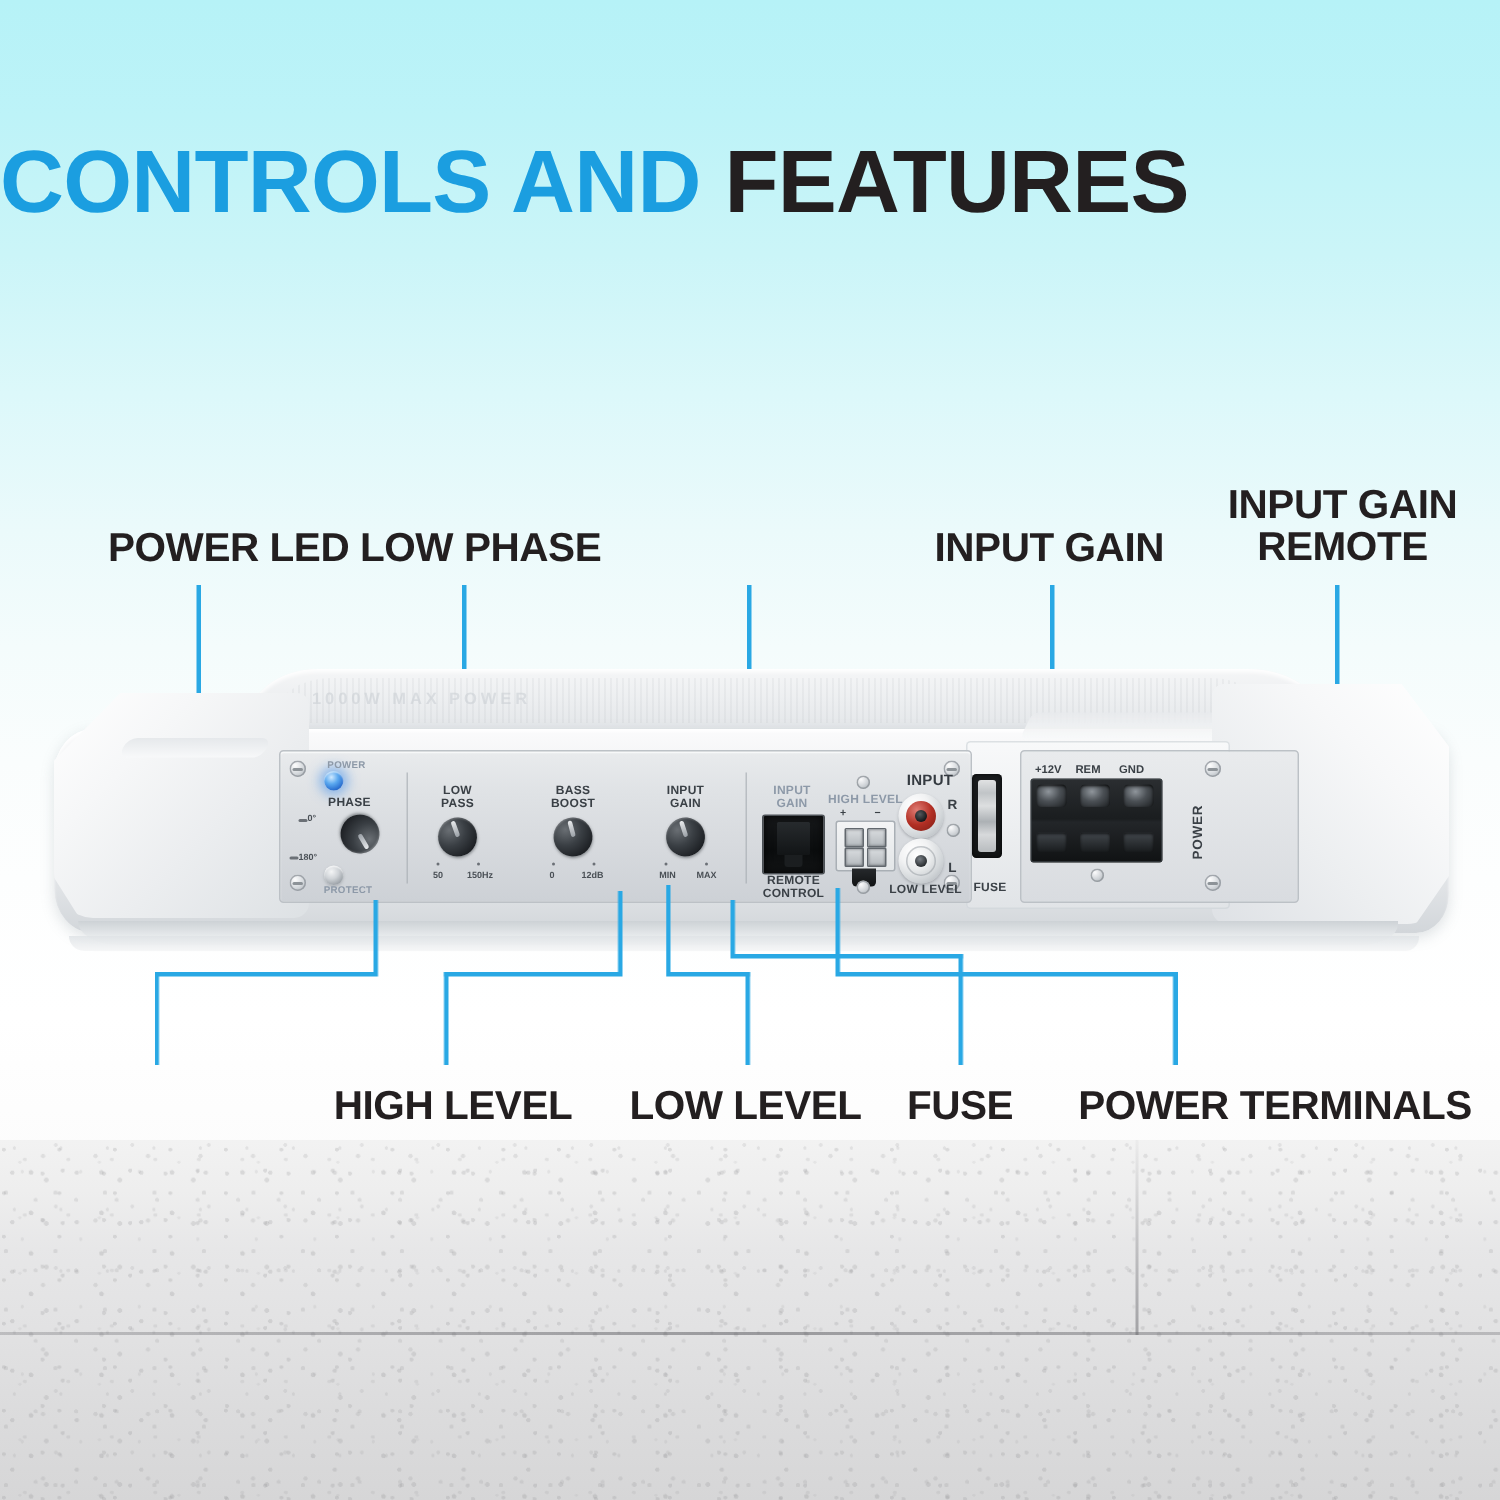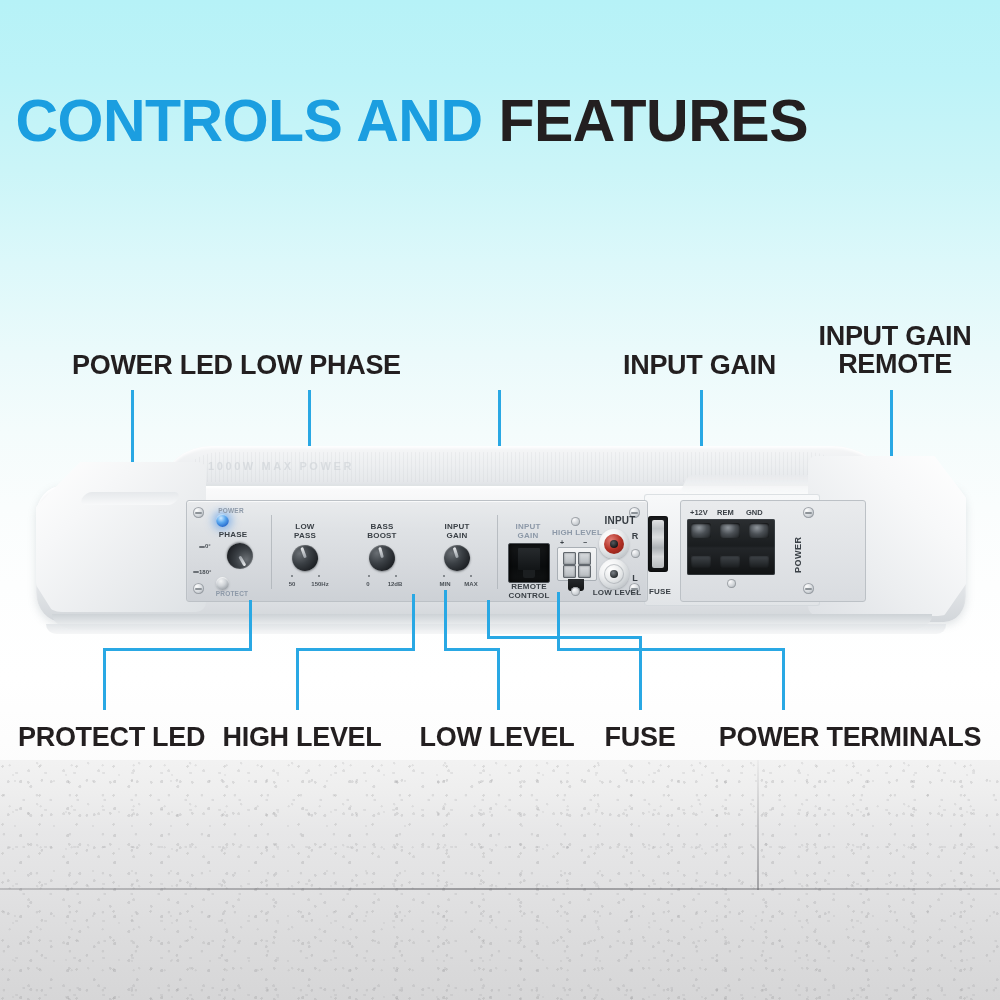--- a/index.html
+++ b/index.html
@@ -56,21 +56,21 @@
     position:absolute;left:0;width:1000px;height:2px;
     background:linear-gradient(to right,rgba(105,105,110,.30),rgba(95,95,100,.55),rgba(110,110,115,.35));
   }
   .seam-v{
     position:absolute;width:2px;
     background:linear-gradient(to bottom,rgba(120,120,125,.05),rgba(100,100,105,.50));
   }
 
   
   .title{
-    position:absolute;left:0;top:92px;width:808px;text-align:right;
+    position:absolute;left:0;top:92px;width:808px;text-align:left;
     font-size:59px;font-weight:bold;letter-spacing:-0.5px;line-height:1;
     white-space:nowrap;
   }
   .title .t-blue{color:#1b9ee0;}
   .title .t-dark{color:#231f20;}
 
   
   .clabel{
     position:absolute;color:#231f20;font-weight:bold;
     font-size:27px;line-height:1.02;white-space:nowrap;letter-spacing:-0.3px;
@@ -503,19 +503,18 @@
   <div class="lead v" style="left:497px;top:648px;height:62px;"></div>
 
   <div class="lead v" style="left:487px;top:600px;height:36px;"></div>
   <div class="lead h" style="left:487px;top:636px;width:155px;"></div>
   <div class="lead v" style="left:639px;top:636px;height:74px;"></div>
 
   <div class="lead v" style="left:557px;top:592px;height:56px;"></div>
   <div class="lead h" style="left:557px;top:648px;width:228px;"></div>
   <div class="lead v" style="left:782px;top:648px;height:62px;"></div>
 
-  <div class="clabel" style="left:18px;top:724px;width:180px;">PROTECT LED</div>
   <div class="clabel" style="left:222px;top:724px;width:160px;">HIGH LEVEL</div>
   <div class="clabel" style="left:418px;top:724px;width:158px;">LOW LEVEL</div>
   <div class="clabel" style="left:600px;top:724px;width:80px;">FUSE</div>
   <div class="clabel" style="left:710px;top:724px;width:280px;">POWER TERMINALS</div>
 
 </div>
 
 </body></html>

